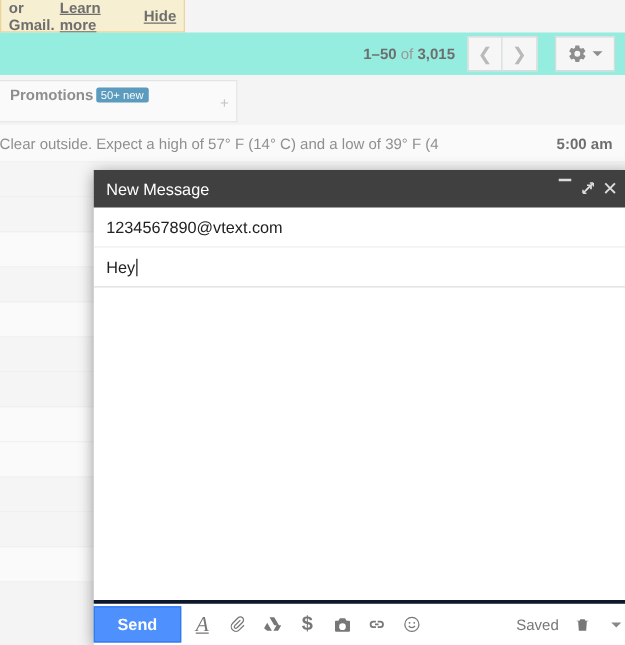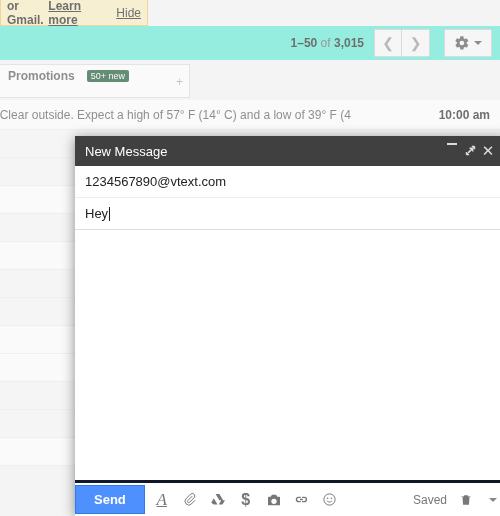--- a/index.html
+++ b/index.html
@@ -33,21 +33,21 @@
     border:1px solid #f0c36d;
     border-top:none;
     display:flex; align-items:center;
     padding:0 6px;
     font-size:12px;
     color:#222;
     z-index:2;
   }
   .yellow-bar .gl { font-weight:bold; margin-right:4px;}
   .yellow-bar .ln { text-decoration:underline; margin-right:6px; font-weight:bold;}
-  .yellow-bar .hd { text-decoration:underline; font-weight:normal;padding-left:15px;}
+  .yellow-bar .hd { text-decoration:underline; font-weight:bold;padding-left:15px;}
   
   .page-row {
     position:absolute; left:0; top:26px; width:500px; height:34px;
     display:flex; align-items:center; justify-content:flex-end;
     padding-right:8px;
     background:#5eead4;
     z-index:2;
   }
   .page-text { color:#666; font-size:12px; margin-right:10px;}
   .page-text b { color:#222; font-weight:bold;}
@@ -69,23 +69,23 @@
   .tri-down { width:0;height:0;border-left:4px solid transparent;border-right:4px solid transparent;border-top:4px solid #555;margin-left:4px;}
 
   
   .promo {
     position:absolute; left:0; top:64px; width:190px; height:34px;
     border:1px solid #ddd; border-left:none;
     background:#fff;
     padding:4px 8px;
     z-index:2;
   }
-  .promo .line1 { display:flex; align-items:center; gap:12px;}
+  .promo .line1 { display:flex; align-items:center; gap:2px;}
   .promo .prlabel { font-weight:bold; font-size:12px; color:#555;}
-  .promo .badge { background:#14532d; color:#fff; font-size:9px; padding:1px 4px; border-radius:2px;}
+  .promo .badge { background:#0369a1; color:#fff; font-size:9px; padding:1px 4px; border-radius:2px;}
   .promo .line2 { font-size:10px; color:#999; white-space:nowrap; overflow:hidden; text-overflow:ellipsis;}
   .promo .plus { position:absolute; right:6px; top:10px; color:#aaa; font-size:12px;}
 
   
   .list {
     position:absolute; left:-140px; top:100px; width:640px;
     z-index:2;
   }
   .row {
     height:28px; display:flex; align-items:center;
@@ -205,21 +205,21 @@
     <div class="line1">
       <span class="prlabel">Promotions</span>
       <span class="badge">50+ new</span>
     </div>
     <span class="plus">+</span>
   </div>
 
   <div class="list">
     <div class="row unread row0">
       <span class="sub">tly, it's 30° F (-1° C) and Clear outside. Expect a high of 57° F (14° C) and a low of 39° F (4</span>
-      <span class="time">10:00 am</span>
+      <span class="time">5:00 am</span>
     </div>
     <div class="row">
         <span class="sub">, SludgeFeed,</span>
       </div>
     <div class="row">
         <span class="sub">Education Sys</span>
       </div>
     <div class="row unread">
         <span class="sub">' - JP Morgan C</span>
       </div>

